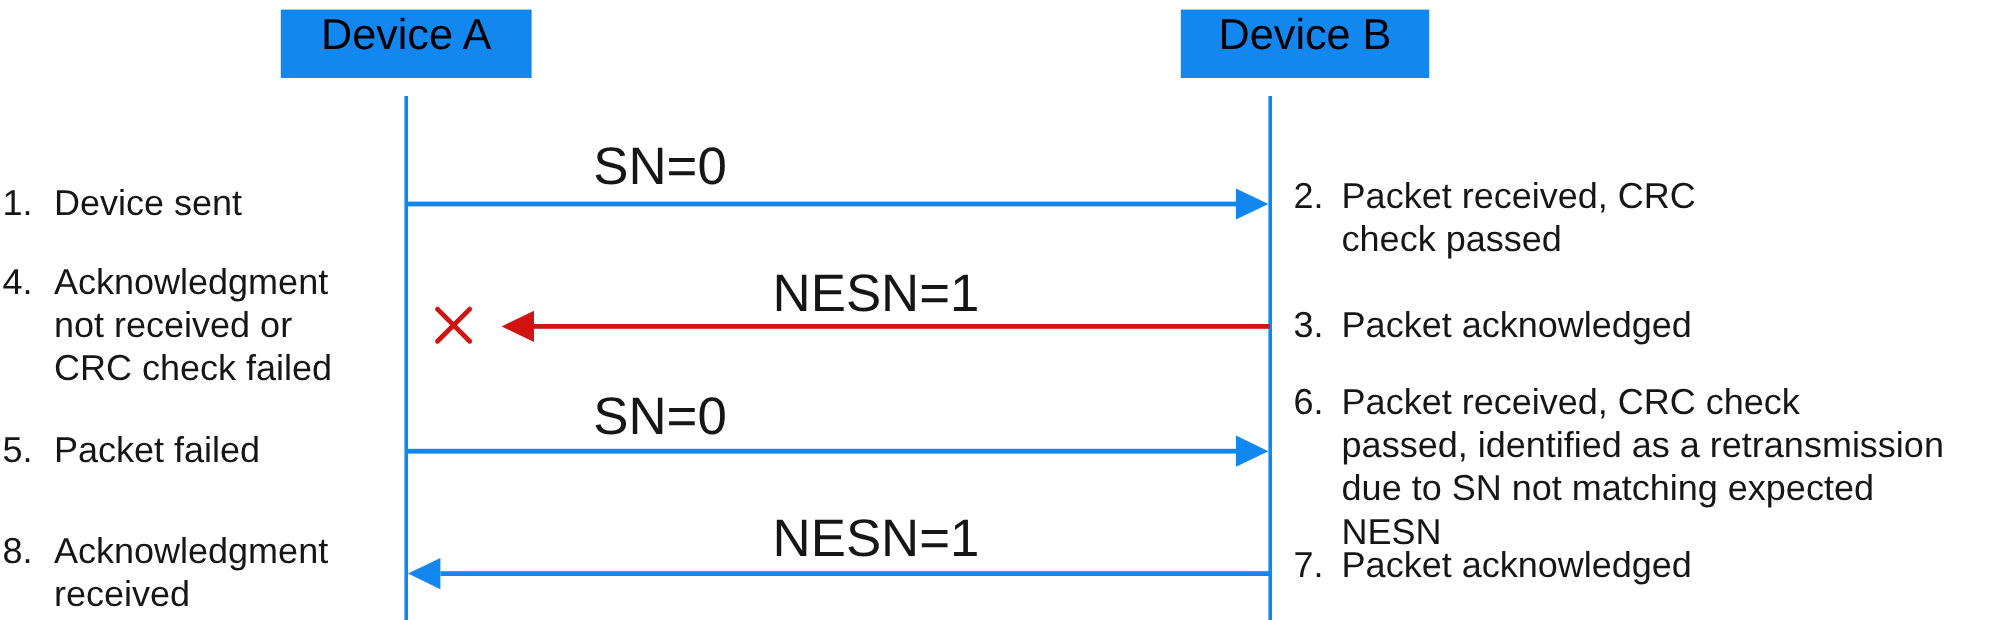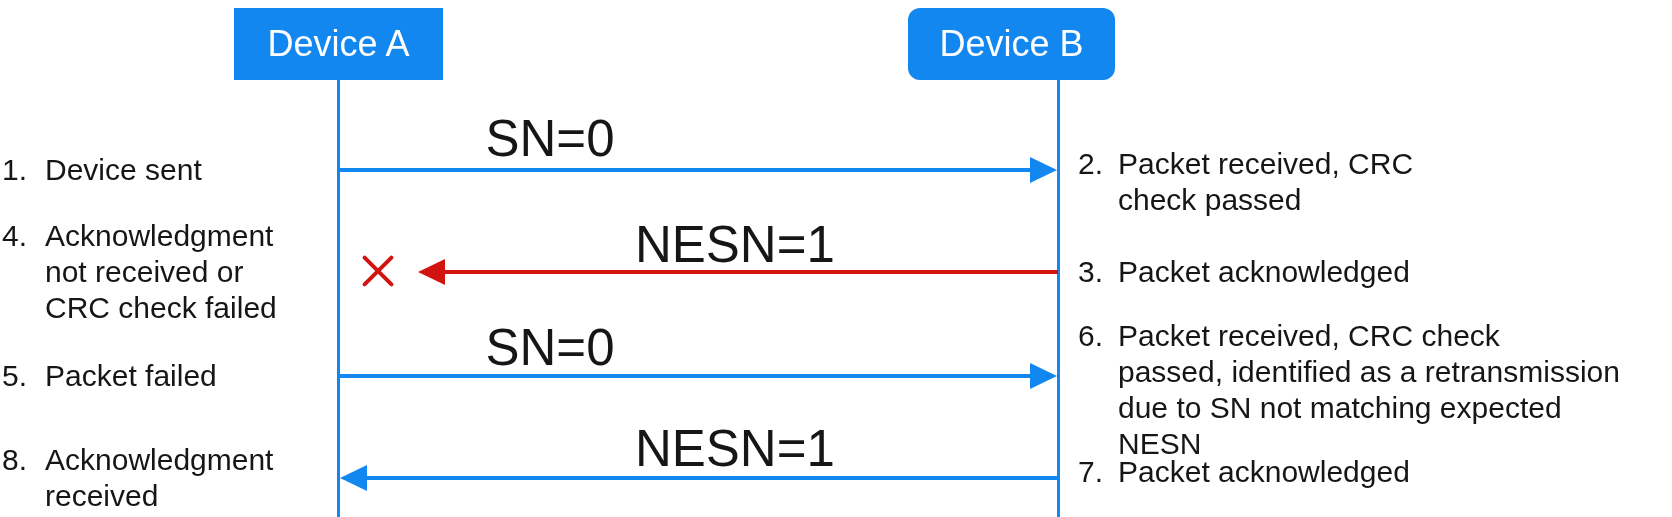--- a/index.html
+++ b/index.html
@@ -10,44 +10,44 @@
   html,body{margin:0;padding:0;background:#ffffff;}
   .canvas{
     position:relative;
     width:1672px;height:517px;
     background:#ffffff;
     font-family:"Liberation Sans", sans-serif;
     color:var(--ink);
     overflow:hidden;
   }
   .actor-box{
-    position:absolute;top:8px;height:72px;
+    position:absolute;top:8px;height:57px;
     background:var(--blue);
-    color:#ffffff;
+    color:#000000;
     font-size:36px;
-    display:flex;align-items:center;justify-content:center;
+    display:flex;justify-content:center;
   }
   .actor-a{left:234px;width:209px;}
-  .actor-b{left:908px;width:207px;border-radius:12px;}
+  .actor-b{left:984px;width:207px;}
   .lifeline{
     position:absolute;top:80px;width:3px;height:437px;
     background:var(--blue);
   }
   .lifeline-a{left:337px;}
   .lifeline-b{left:1057px;}
   .msg-line{position:absolute;height:4px;}
   .msg-line.blue{background:var(--blue);}
   .msg-line.red{background:var(--red);}
   .head{position:absolute;width:0;height:0;border-top:13px solid transparent;border-bottom:13px solid transparent;}
   .head.right.blue{border-left:27px solid var(--blue);}
   .head.left.blue{border-right:27px solid var(--blue);}
   .head.left.red{border-right:27px solid var(--red);}
   .msg-label{
     position:absolute;width:190px;text-align:center;
-    font-size:51px;line-height:42px;color:var(--ink);
+    font-size:44px;line-height:42px;color:var(--ink);
     white-space:nowrap;
   }
   .x-mark{position:absolute;left:361px;top:254px;width:34px;height:34px;}
   .x-mark .stroke{
     position:absolute;top:15px;left:-4px;width:42px;height:4px;
     background:var(--red);border-radius:2px;
   }
   .x-mark .s1{transform:rotate(45deg);}
   .x-mark .s2{transform:rotate(-45deg);}
   .note{

